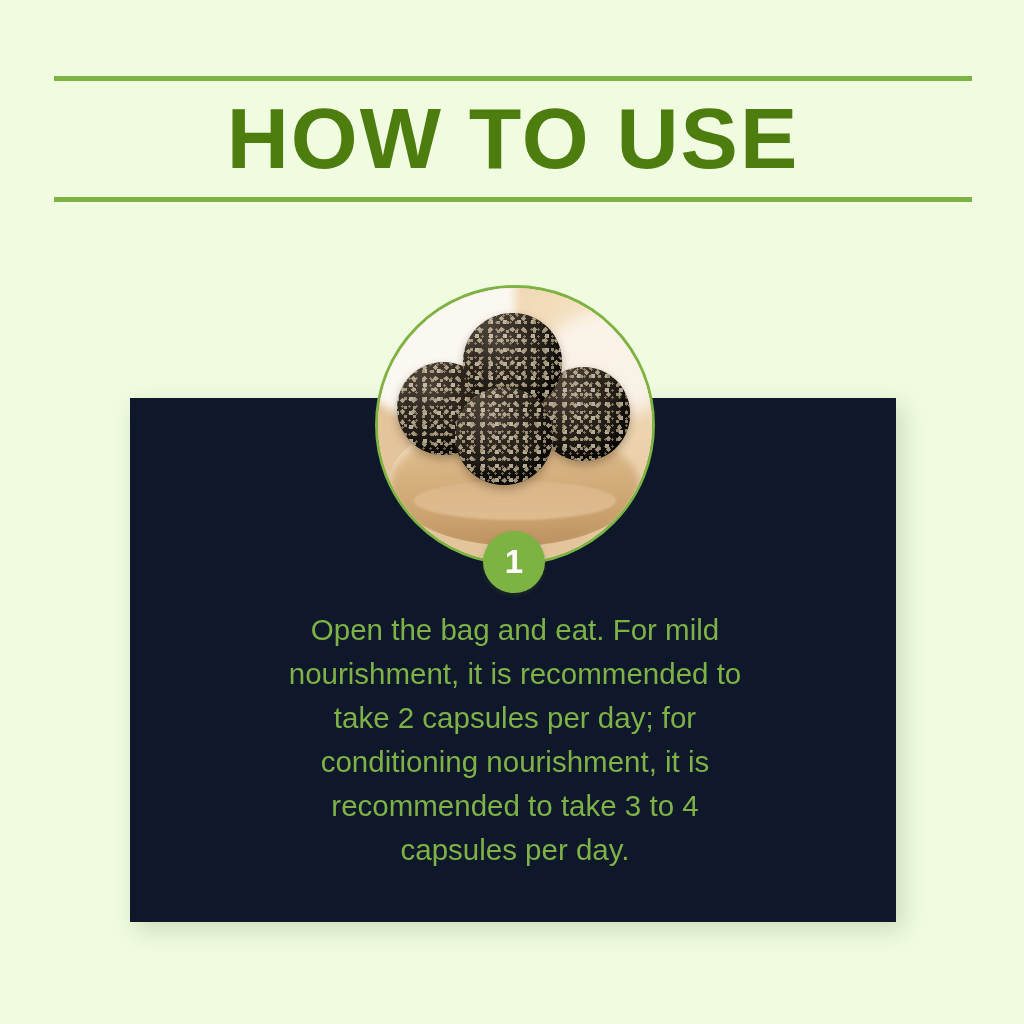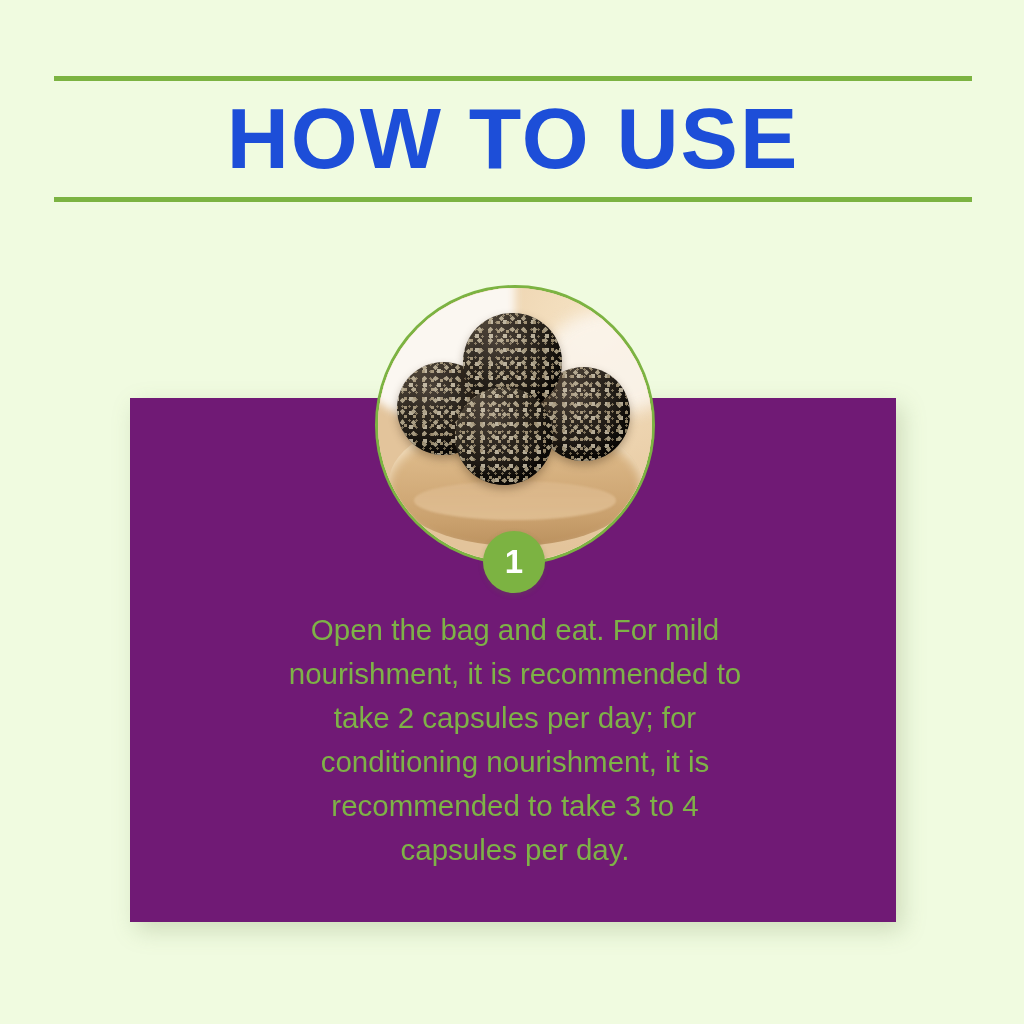--- a/index.html
+++ b/index.html
@@ -21,35 +21,35 @@
     left:54px; top:76px;
     width:918px;
   }
   .rule {
     height:5px;
     background:#7cb342;
     width:100%;
   }
   #page-title {
     text-align:center;
-    color:#1d4ed8;
+    color:#4d7c0f;
     font-size:86px;
     font-weight:bold;
     letter-spacing:2px;
     line-height:1;
     padding:14px 0 16px 0;
     white-space:nowrap;
   }
 
   
   #content-card {
     position:absolute;
     left:130px; top:398px;
     width:766px; height:524px;
-    background:#701a75;
+    background:#0f172a;
     box-shadow: 6px 8px 22px rgba(120,140,90,0.28);
   }
 
   
   #step-description {
     position:absolute;
     left:150px; top:210px;
     width:470px;
     text-align:center;
     color:#7eb247;

